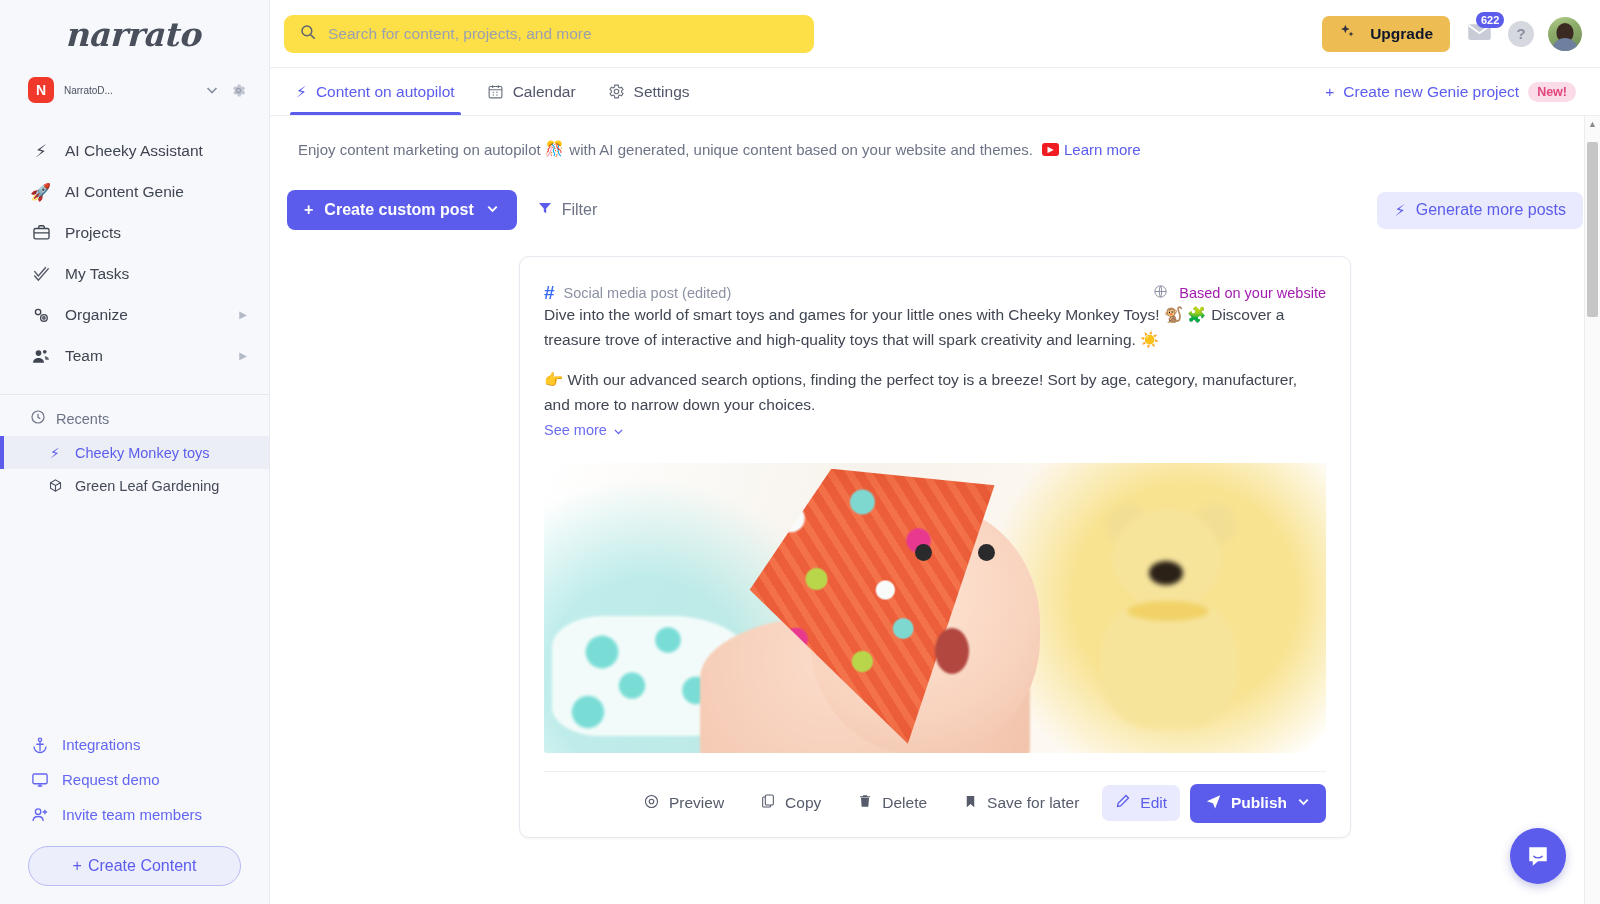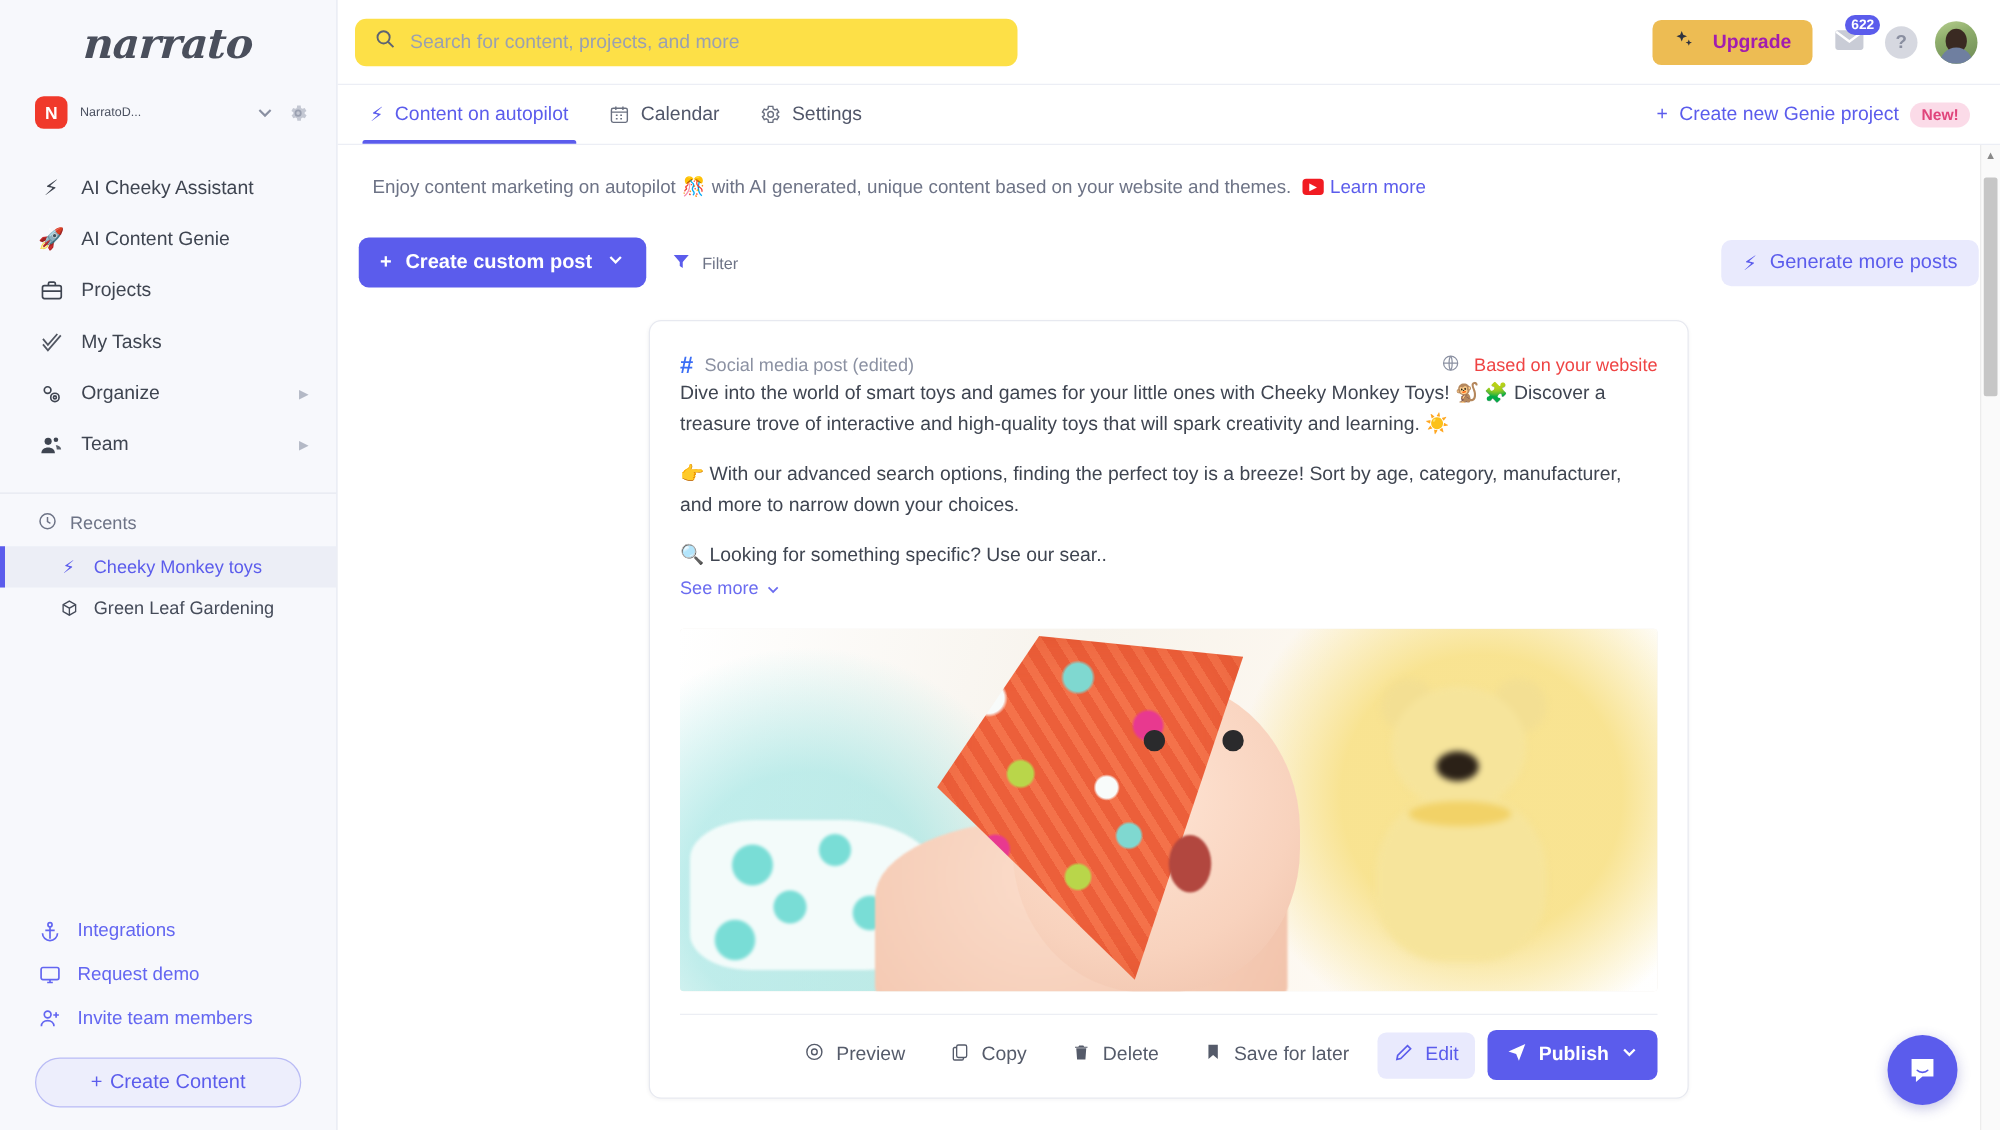--- a/index.html
+++ b/index.html
@@ -110,21 +110,21 @@
   }
   .search input {
     border: none; outline: none; background: transparent;
     font-size: 15.5px; color: #3f4551; width: 100%;
     font-family: "Liberation Sans", sans-serif;
   }
   .search input::placeholder { color: #9aa0b0; }
   .top-right { margin-left: auto; display: flex; align-items: center; gap: 14px; }
   .upgrade-btn {
     height: 36px; border-radius: 7px; background: #edbc53;
-    color: #a21caf; font-size: 15.5px; font-weight: bold;
+    color: #0f172a; font-size: 15.5px; font-weight: bold;
     display: flex; align-items: center; gap: 14px;
     padding: 0 17px; cursor: pointer; border: none;
     font-family: "Liberation Sans", sans-serif;
   }
   .mail-wrap { position: relative; width: 30px; height: 30px; display: flex; align-items: center; justify-content: center; cursor: pointer; }
   .mail-badge {
     position: absolute; top: -7px; left: 12px;
     background: #5b5cec; color: #fff;
     font-size: 11px; font-weight: bold;
     border-radius: 10px; padding: 2px 5px;
@@ -219,21 +219,21 @@
   .create-post-btn {
     height: 40px; background: #5b5cec; color: #fff;
     border: none; border-radius: 8px;
     font-size: 16px; font-weight: bold;
     display: flex; align-items: center; gap: 11px;
     padding: 0 17px; cursor: pointer;
     font-family: "Liberation Sans", sans-serif;
   }
   .filter-link {
     display: flex; align-items: center; gap: 9px;
-    margin-left: 20px; font-size: 13px; color: #6d7386; cursor: pointer;
+    margin-left: 20px; font-size: 16px; color: #6d7386; cursor: pointer;
   }
   .gen-more {
     margin-left: auto; height: 37px;
     background: #e9eafd; color: #5b5cec;
     border: none; border-radius: 8px;
     font-size: 16px; display: flex; align-items: center; gap: 10px;
     padding: 0 17px; cursor: pointer;
     font-family: "Liberation Sans", sans-serif;
   }
 
@@ -244,21 +244,21 @@
     background: #fff;
     border: 1px solid #e7e9f0;
     border-radius: 10px;
     box-shadow: 0 1px 3px rgba(30,35,60,.05);
     padding: 26px 24px 0 24px;
     position: relative;
   }
   .card-head { display: flex; align-items: center; }
   .card-type { display: flex; align-items: center; gap: 9px; font-size: 14.5px; color: #8b91a2; }
   .hash { color: #3b6ef5; font-size: 19px; font-weight: bold; line-height: 1; }
-  .card-source { margin-left: auto; display: flex; align-items: center; gap: 11px; font-size: 14.5px; color: #ef4444; }
+  .card-source { margin-left: auto; display: flex; align-items: center; gap: 11px; font-size: 14.5px; color: #a21caf; }
 
   .post-body { font-size: 15.5px; color: #3f4551; line-height: 1.62; }
   .post-body p { margin-bottom: 15px; }
   .post-body p:last-of-type { margin-bottom: 0; }
   .see-more { color: #6b6cf0; font-size: 14.5px; cursor: pointer; display: inline-flex; align-items: center; gap: 5px; margin-top: 2px; }
 
   .post-img {
     margin-top: 20px; width: 100%; height: 290px;
     border-radius: 3px; overflow: hidden; position: relative;
     background: #f3efe9;
@@ -666,21 +666,20 @@
                     <path d="M3 12h18M12 3c2.6 3 2.6 15 0 18M12 3c-2.6 3-2.6 15 0 18"></path>
                   </svg>
               </span>
               <span>Based on your website</span>
             </div>
           </div>
 
           <div class="post-body">
             <p>Dive into the world of smart toys and games for your little ones with Cheeky Monkey Toys! 🐒 🧩 Discover a treasure trove of interactive and high-quality toys that will spark creativity and learning. ☀️</p>
             <p>👉 With our advanced search options, finding the perfect toy is a breeze! Sort by age, category, manufacturer, and more to narrow down your choices.</p>
-            <p>🔍 Looking for something specific? Use our sear..</p>
             <div class="see-more">
               <span>See more</span>
               <svg width="13" height="13" viewBox="0 0 16 16" fill="none" stroke="#6b6cf0" stroke-width="1.7">
                   <path d="M3.5 6 L8 10.5 L12.5 6"></path>
                 </svg>
             </div>
           </div>
 
           <div class="post-img">
             <div class="pi-bg"></div>

